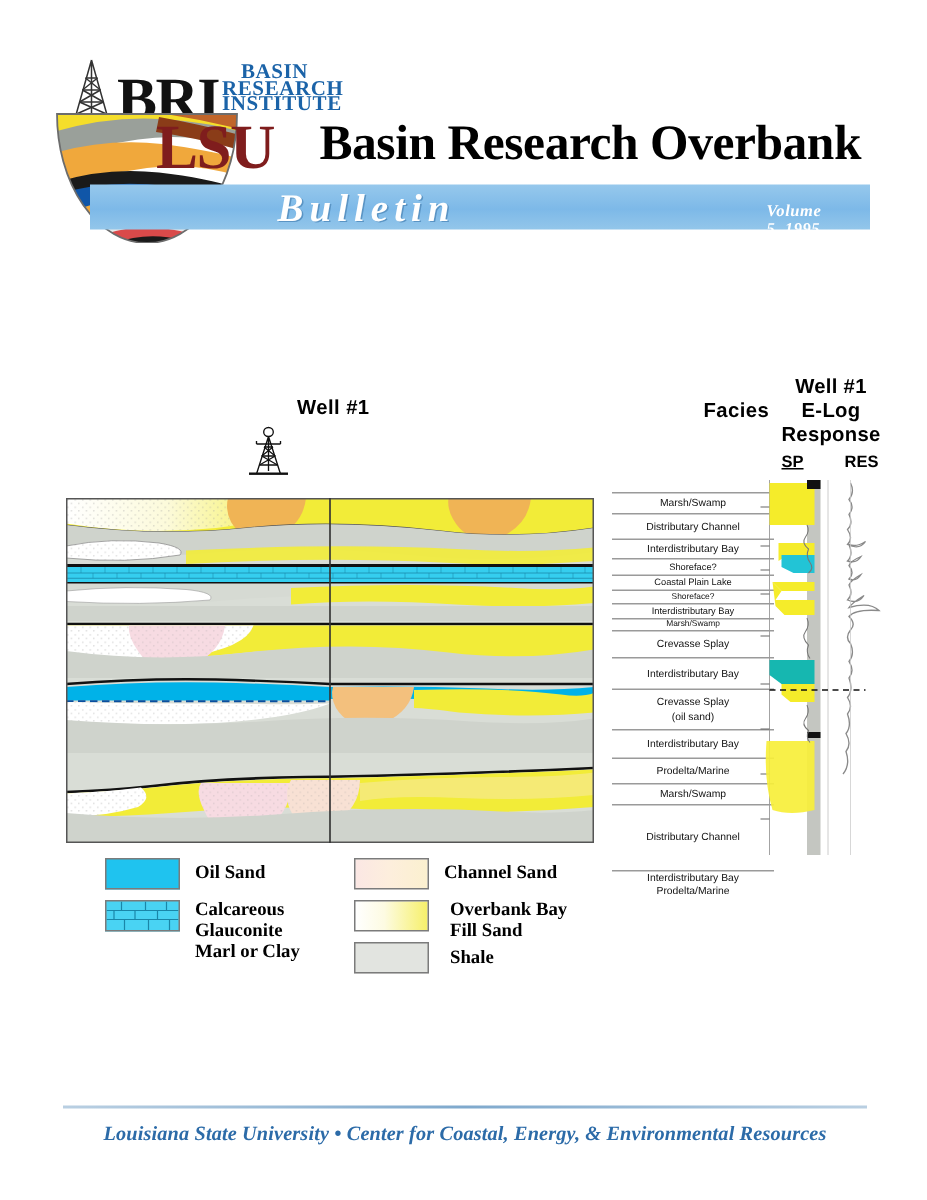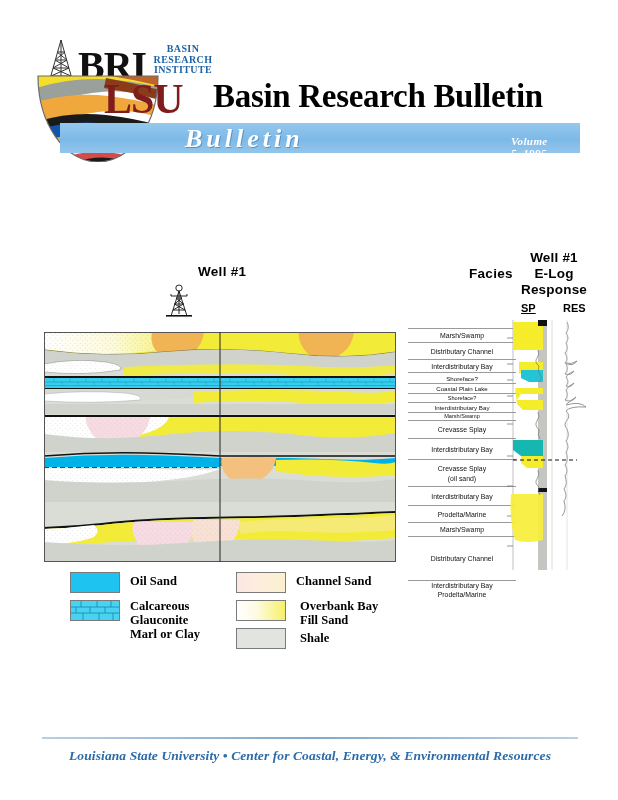--- a/index.html
+++ b/index.html
@@ -21,21 +21,21 @@
     font-size:40px;color:#111;letter-spacing:-1px;
   }
   .lsu-text{
     position:absolute;left:104px;top:75px;
     font-family:"Liberation Serif", serif;font-weight:bold;
     font-size:42px;color:#7f1d1d;letter-spacing:-1px;
   }
   .bri-sub{
     position:absolute;left:148px;top:44px;width:70px;
     font-family:"Liberation Serif", serif;font-weight:bold;
-    font-size:10px;line-height:10.5px;color:#1b63a8;
+    font-size:14px;line-height:10.5px;color:#1b63a8;
     text-align:center;letter-spacing:.4px;
   }
   .dome{position:absolute;left:36px;top:74px;width:124px;height:88px;}
 
   .title-main{
     position:absolute;left:213px;top:78px;
     font-family:"Liberation Serif", serif;font-weight:bold;
     font-size:33px;color:#000;letter-spacing:-.3px;white-space:nowrap;
   }
   .band{
@@ -160,21 +160,21 @@
         <path d="M26 76 Q54 66 86 72 Q108 77 120 84 V90 H26 Z" fill="#e8e8e8"></path>
         <path d="M34 82 Q58 74 84 80 Q104 85 114 90 H34 Z" fill="#d94a4a"></path>
         <path d="M40 88 Q62 80 86 86 Q102 90 110 94 H40 Z" fill="#1a1a1a"></path>
       </g>
       <path d="M2 2 H122 A60 86 0 0 1 2 2 Z" fill="none" stroke="#6c6c6c" stroke-width="1.2"></path>
     </svg>
 
     <div class="lsu-text">LSU</div>
 
     <div class="band"></div>
-    <div class="title-main">Basin Research Bulletin</div>
+    <div class="title-main">Basin Research Overbank</div>
     <div class="band-bulletin">Bulletin</div>
     <div class="band-volume">Volume 5, 1995</div>
   </div>
 
   <div class="figure">
 
     <div class="well-label">Well #1</div>
     <div class="hdr-facies">Facies</div>
 
     <div class="hdr-elog">

